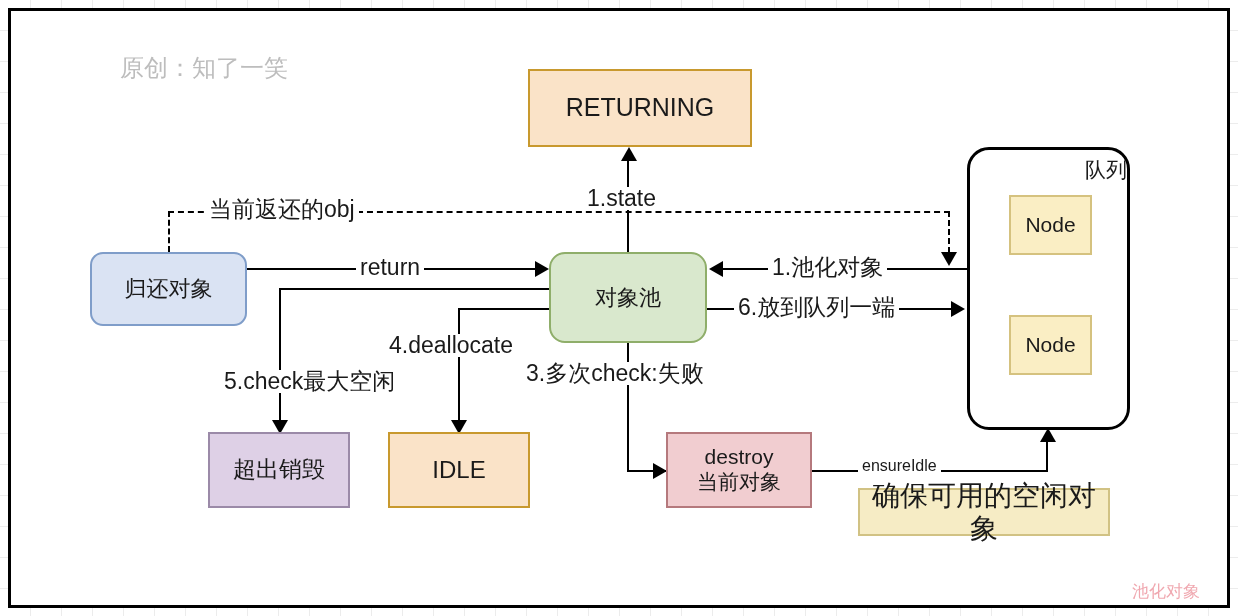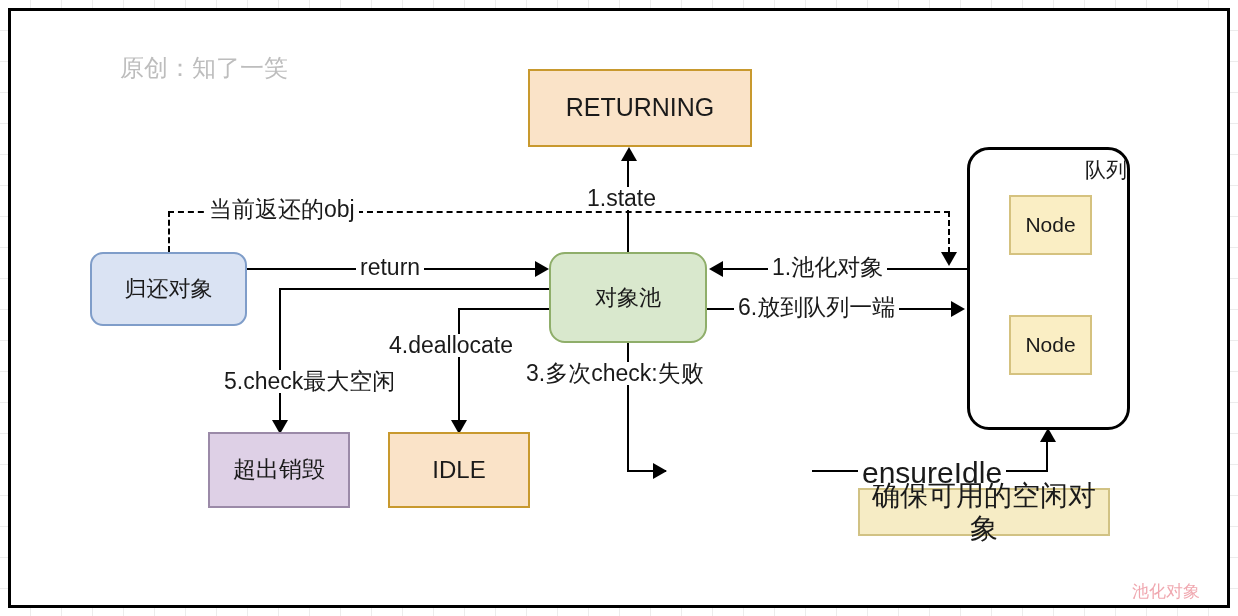--- a/index.html
+++ b/index.html
@@ -168,21 +168,21 @@
   
   .elabel {
     position: absolute;
     background: #ffffff;
     color: #1a1a1a;
     font-size: 23px;
     white-space: nowrap;
     padding: 0 4px;
     line-height: 1;
   }
-  .elabel-sm { font-size: 30px; }
+  .elabel-sm { font-size: 16px; }
 
   .watermark-top {
     position: absolute;
     left: 120px; top: 52px;
     font-size: 24px;
     color: #bdbdbd;
     white-space: nowrap;
   }
   .watermark-bottom {
     position: absolute;
@@ -251,20 +251,22 @@
   <div class="node-box box-returning">RETURNING</div>
 
   <div class="node-box box-pool">对象池</div>
 
   <div class="node-box box-return-obj">归还对象</div>
 
   <div class="node-box box-overflow">超出销毁</div>
 
   <div class="node-box box-idle">IDLE</div>
 
+  <div class="node-box box-destroy">destroy
+当前对象</div>
 
   <div class="node-box box-note">确保可用的空闲对象</div>
 
   <div class="node-box box-queue">
     <div class="queue-title">队列</div>
     <div class="box-node node-1">Node</div>
     <div class="box-node node-2">Node</div>
   </div>
 </div>
 

